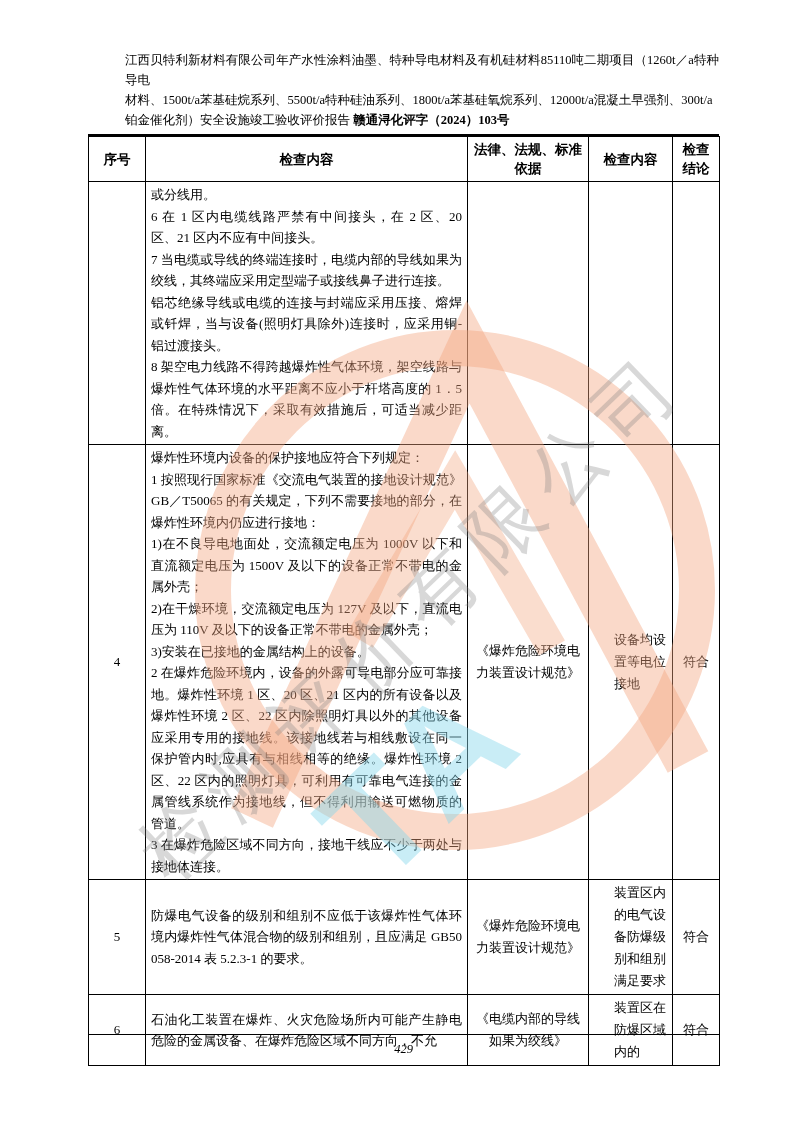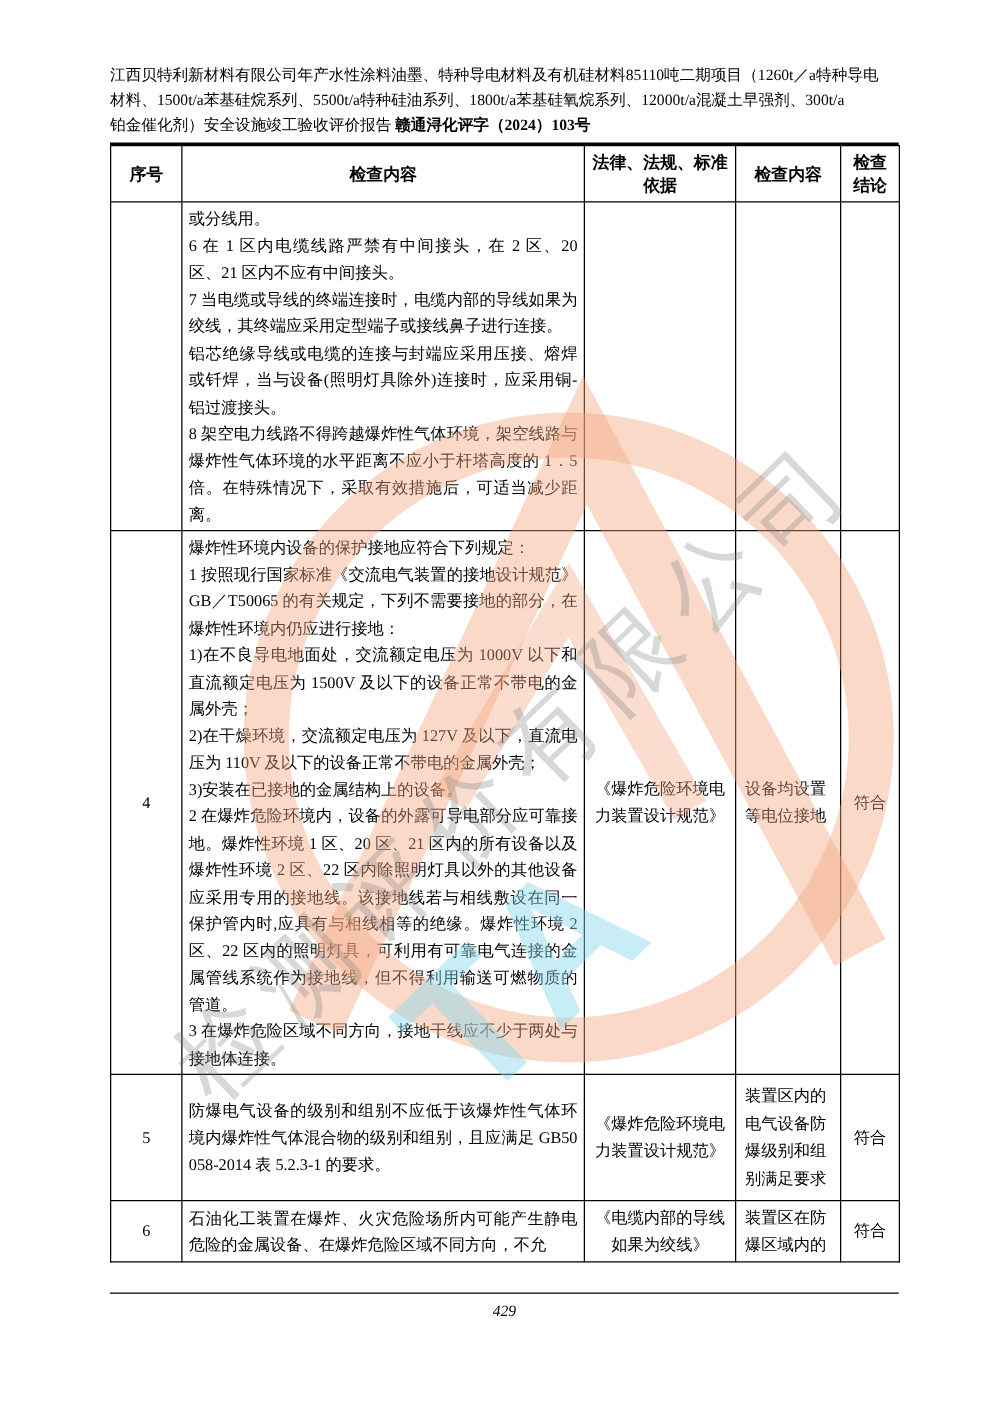--- a/index.html
+++ b/index.html
@@ -13,21 +13,21 @@
   }
   .page{
     position:absolute;left:88px;top:50px;width:631px;
   }
   
   .doc-header{
     font-size:12.5px;line-height:1.6;
     border-bottom:2px solid #000;
     padding-bottom:4px;
   }
-  .doc-header .hline{display:block;text-align:justify;}
+  .doc-header .hline{display:block;text-align:justify;margin-left:37px;}
   .hline3{display:flex;justify-content:space-between;align-items:flex-end;}
   .doc-number{font-weight:bold;white-space:nowrap;}
   
   table.check-table{
     border-collapse:collapse;
     width:631px;
     table-layout:fixed;
     font-size:13px;
   }
   .check-table th,.check-table td{
@@ -47,21 +47,21 @@
   col.c-basis{width:121px;}
   col.c-actual{width:84px;}
   col.c-concl{width:47px;}
   td.cell-no{text-align:center;}
   td.cell-content{
     text-align:justify;
     white-space:pre-line;
     vertical-align:middle;
   }
   td.cell-basis,td.cell-actual,td.cell-concl{text-align:center;line-height:22px;}
-  td.cell-actual{text-align:left;padding-left:7px;}
+  td.cell-actual{text-align:left;padding-left:25px;}
   tr.row-a td{height:252px;}
   tr.row-4 td{height:412px;}
   tr.row-5 td{height:96px;}
   tr.row-6 td{height:44px;}
   
   .footer-rule{
     position:absolute;left:88px;top:1034px;width:631px;
     border-top:1px solid #000;height:0;
   }
   .page-number{

